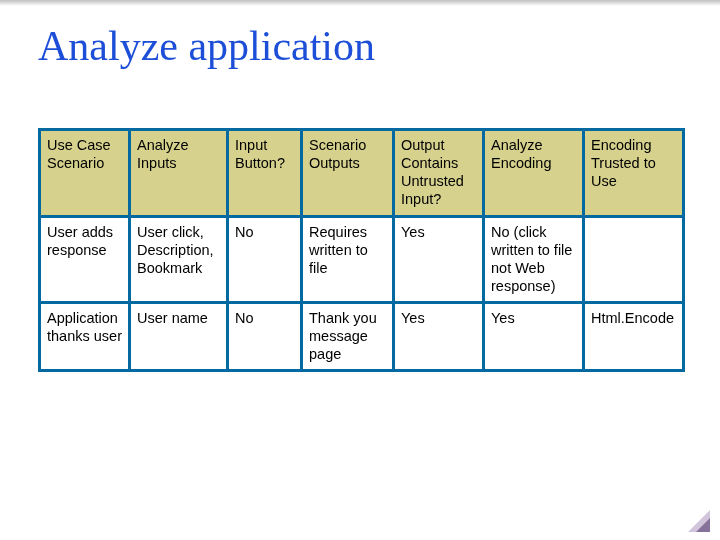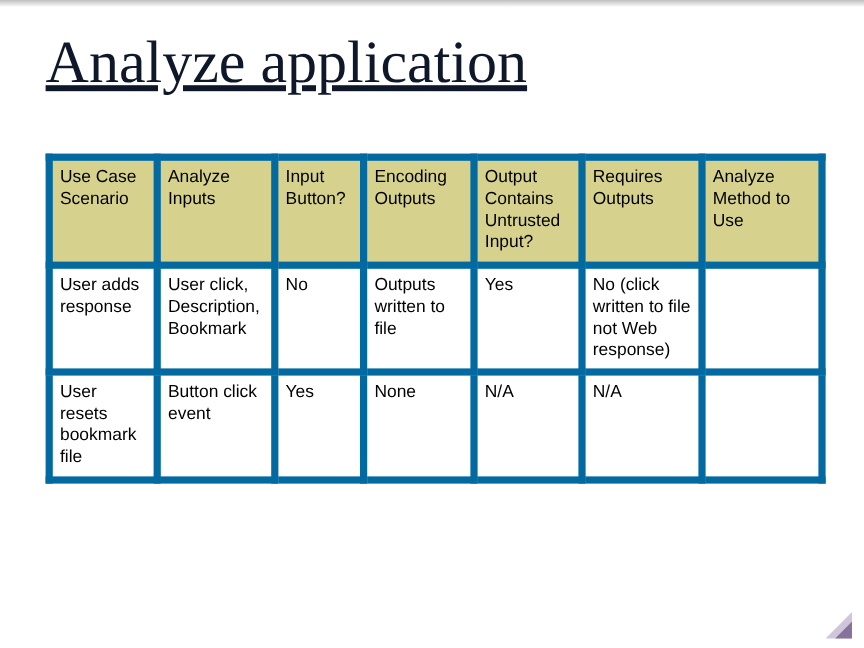--- a/index.html
+++ b/index.html
@@ -24,38 +24,37 @@
     left: 0;
     right: 0;
     height: 6px;
     background: linear-gradient(to bottom, rgba(0,0,0,0.25), rgba(0,0,0,0));
   }
   .title {
     position: absolute;
     top: 22px;
     left: 38px;
     font-family: "Times New Roman", Times, serif;
-    font-size: 50px;
-    color: #0f172a;
+    font-size: 42px;
+    color: #1d4ed8;
     font-weight: 400;
-    text-decoration: underline;
   }
   .table-wrap {
     position: absolute;
     top: 128px;
     left: 38px;
     width: 644px;
   }
   table {
     border-collapse: collapse;
     width: 100%;
     table-layout: fixed;
   }
   th, td {
-    border: 6px solid #0369a1;
+    border: 3px solid #0369a1;
     padding: 5px 6px 6px 6px;
     font-size: 14.5px;
     line-height: 1.25;
     vertical-align: top;
     text-align: left;
     word-wrap: break-word;
     color: #000;
   }
   th {
     background: #d6d28e;
@@ -116,43 +115,43 @@
           <col class="c3">
           <col class="c4">
           <col class="c5">
           <col class="c6">
       </colgroup>
       <thead>
         <tr>
           <th>Use Case Scenario</th>
           <th>Analyze Inputs</th>
           <th>Input Button?</th>
-          <th>Encoding Outputs</th>
+          <th>Scenario Outputs</th>
           <th>Output Contains Untrusted Input?</th>
-          <th>Requires Outputs</th>
-          <th>Analyze Method to Use</th>
+          <th>Analyze Encoding</th>
+          <th>Encoding Trusted to Use</th>
         </tr>
       </thead>
       <tbody>
         <tr>
           <td>User adds response</td>
           <td>User click, Description, Bookmark</td>
           <td>No</td>
-          <td>Outputs written to file</td>
+          <td>Requires written to file</td>
           <td>Yes</td>
           <td>No (click written to file not Web response)</td>
           <td></td>
         </tr>
         <tr>
-          <td>User resets bookmark file</td>
-          <td>Button click event</td>
+          <td>Application thanks user</td>
+          <td>User name</td>
+          <td>No</td>
+          <td>Thank you message page</td>
           <td>Yes</td>
-          <td>None</td>
-          <td>N/A</td>
-          <td>N/A</td>
-          <td></td>
+          <td>Yes</td>
+          <td>Html.Encode</td>
         </tr>
       </tbody>
     </table>
   </div>
 
   <div class="corner"></div>
 </div>
 
 </body></html>

